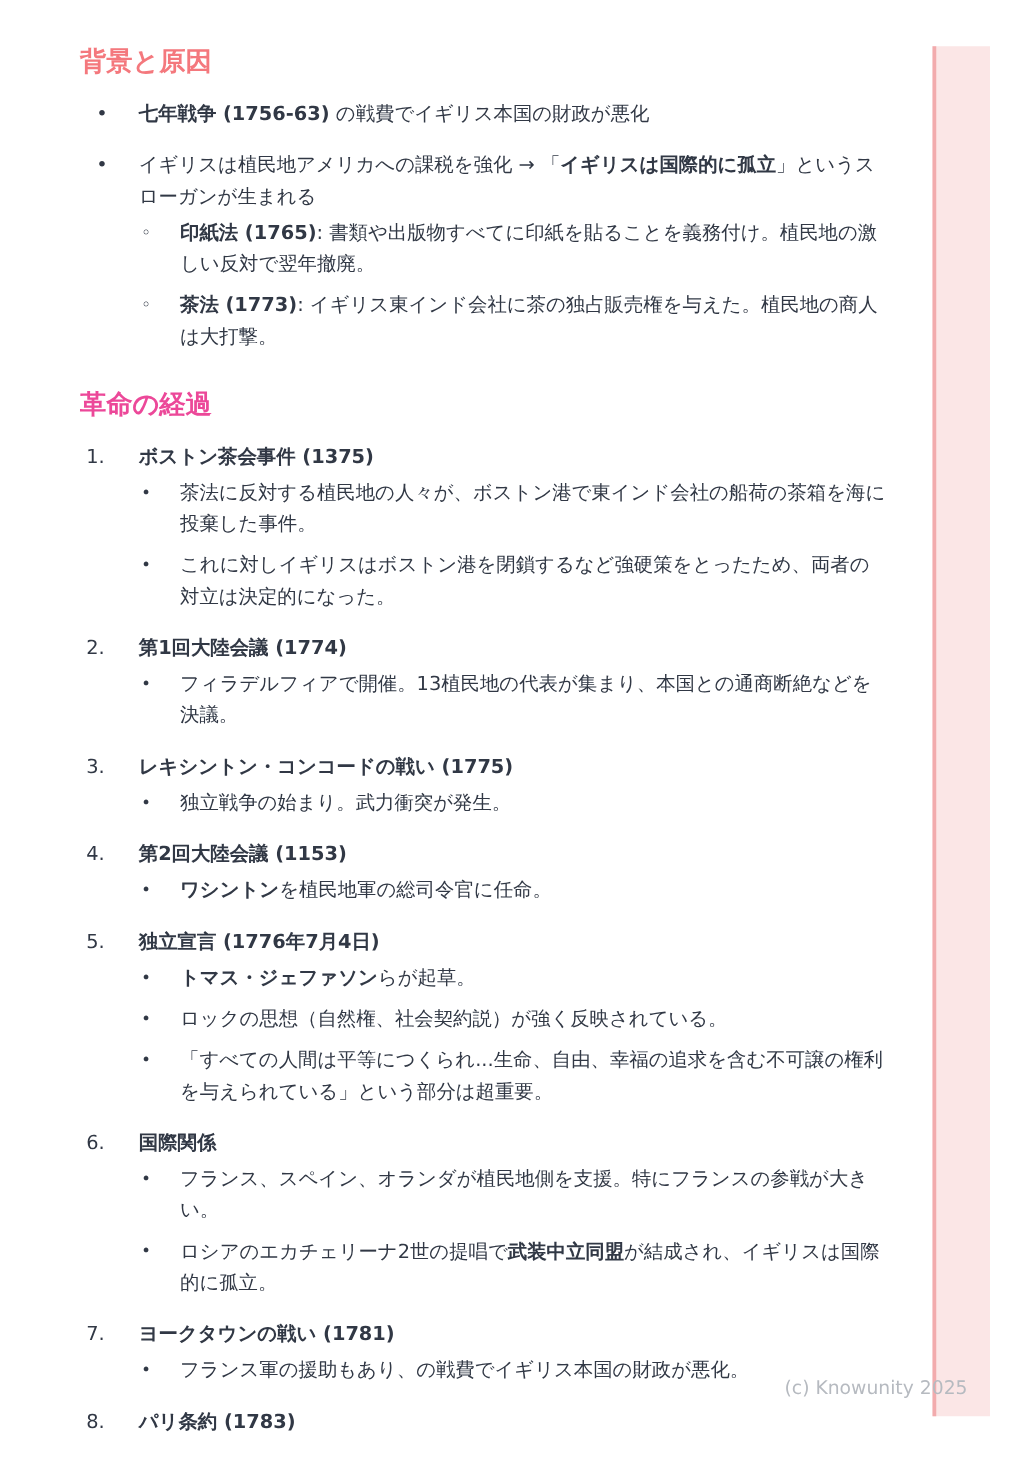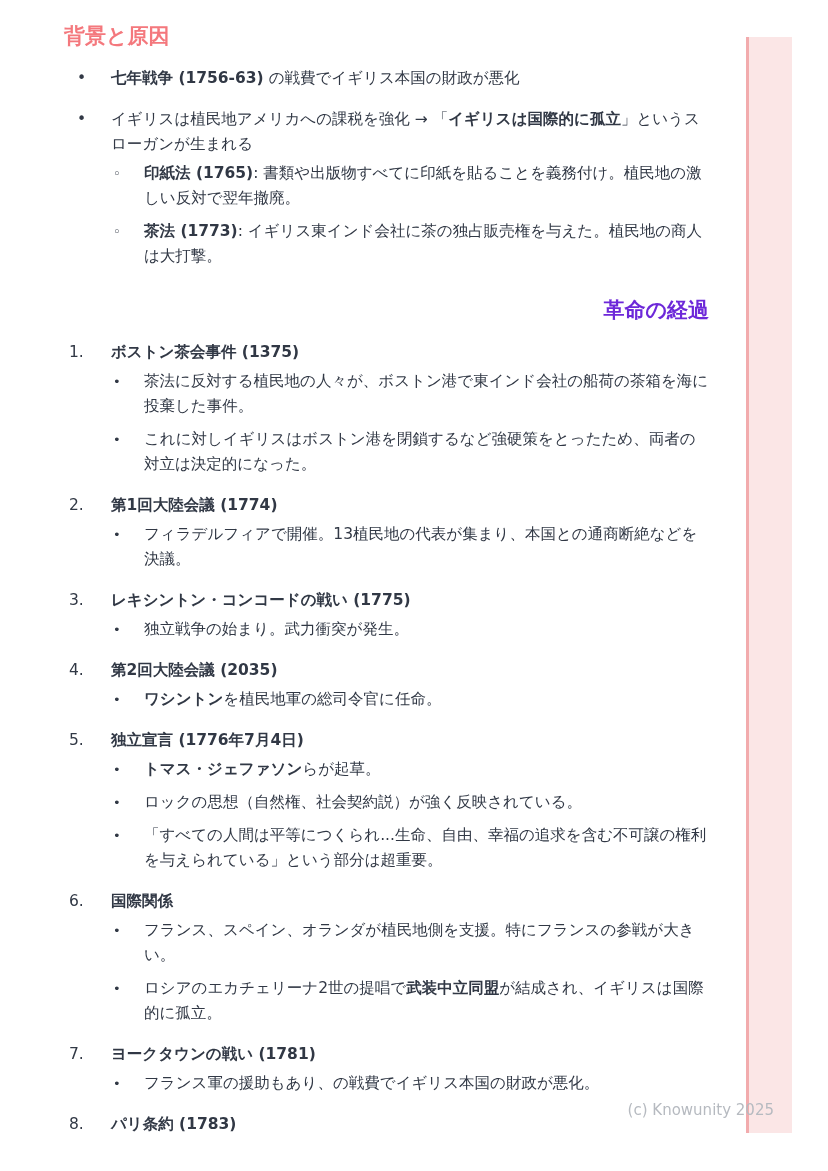--- a/index.html
+++ b/index.html
@@ -31,21 +31,21 @@
     left: 64px;
     width: 645px;
   }
   .sec-title {
     margin: 28px 0 12px 0;
     font-size: 21px;
     line-height: 27px;
     font-weight: 700;
     color: #f4787d;
   }
-  .sec-title:first-child { margin-top: 3px; }
+  .sec-title:first-child { margin-top: 16px; }
   .list { margin: 0; }
   .item {
     display: flex;
     align-items: flex-start;
     font-size: 15.5px;
     line-height: 25px;
   }
   .item.lv1 { margin-top: 16px; }
   .item.lv2 { margin-top: 8px; margin-left: 38px; }
   .item.lv2.first-sub { margin-top: 4px; }
@@ -91,21 +91,21 @@
         </div>
         <div class="item lv2 first-sub">
           <span class="marker">◦</span>
           <div class="itext"><span class="b">印紙法 (1765)</span><span class="">: 書類や出版物すべてに印紙を貼ることを義務付け。植民地の激しい反対で翌年撤廃。</span></div>
         </div>
         <div class="item lv2">
           <span class="marker">◦</span>
           <div class="itext"><span class="b">茶法 (1773)</span><span class="">: イギリス東インド会社に茶の独占販売権を与えた。植民地の商人は大打撃。</span></div>
         </div>
       </div>
-      <h2 class="sec-title" style="color: #6d28d9; text-align: right;">革命の経過</h2>
+      <h2 class="sec-title" style="color: #ec4899;">革命の経過</h2>
       <div class="list numbered">
         <div class="item lv1">
           <span class="marker num">1.</span>
           <div class="itext"><span class="b">ボストン茶会事件 (1375)</span></div>
         </div>
         <div class="item lv2 first-sub">
           <span class="marker">•</span>
           <div class="itext"><span class="">茶法に反対する植民地の人々が、ボストン港で東インド会社の船荷の茶箱を海に投棄した事件。</span></div>
         </div>
         <div class="item lv2">
@@ -123,21 +123,21 @@
         <div class="item lv1">
           <span class="marker num">3.</span>
           <div class="itext"><span class="b">レキシントン・コンコードの戦い (1775)</span></div>
         </div>
         <div class="item lv2 first-sub">
           <span class="marker">•</span>
           <div class="itext"><span class="">独立戦争の始まり。武力衝突が発生。</span></div>
         </div>
         <div class="item lv1">
           <span class="marker num">4.</span>
-          <div class="itext"><span class="b">第2回大陸会議 (2035)</span></div>
+          <div class="itext"><span class="b">第2回大陸会議 (1153)</span></div>
         </div>
         <div class="item lv2 first-sub">
           <span class="marker">•</span>
           <div class="itext"><span class="b">ワシントン</span><span class="">を植民地軍の総司令官に任命。</span></div>
         </div>
         <div class="item lv1">
           <span class="marker num">5.</span>
           <div class="itext"><span class="b">独立宣言 (1776年7月4日)</span></div>
         </div>
         <div class="item lv2 first-sub">

